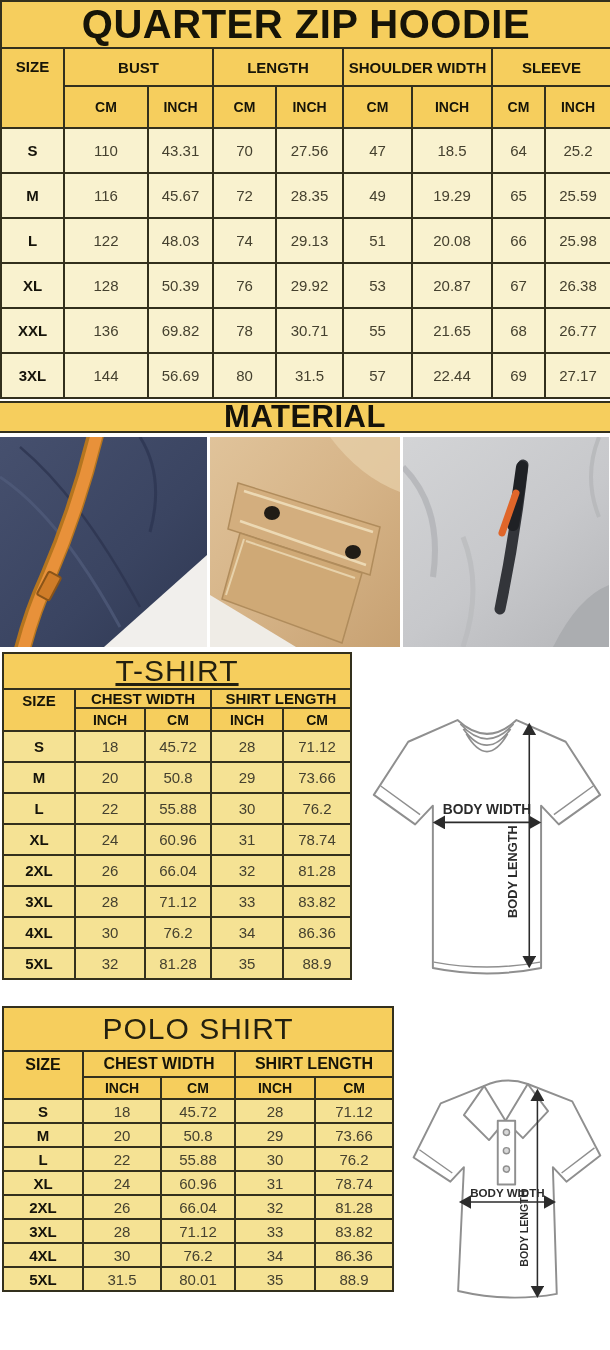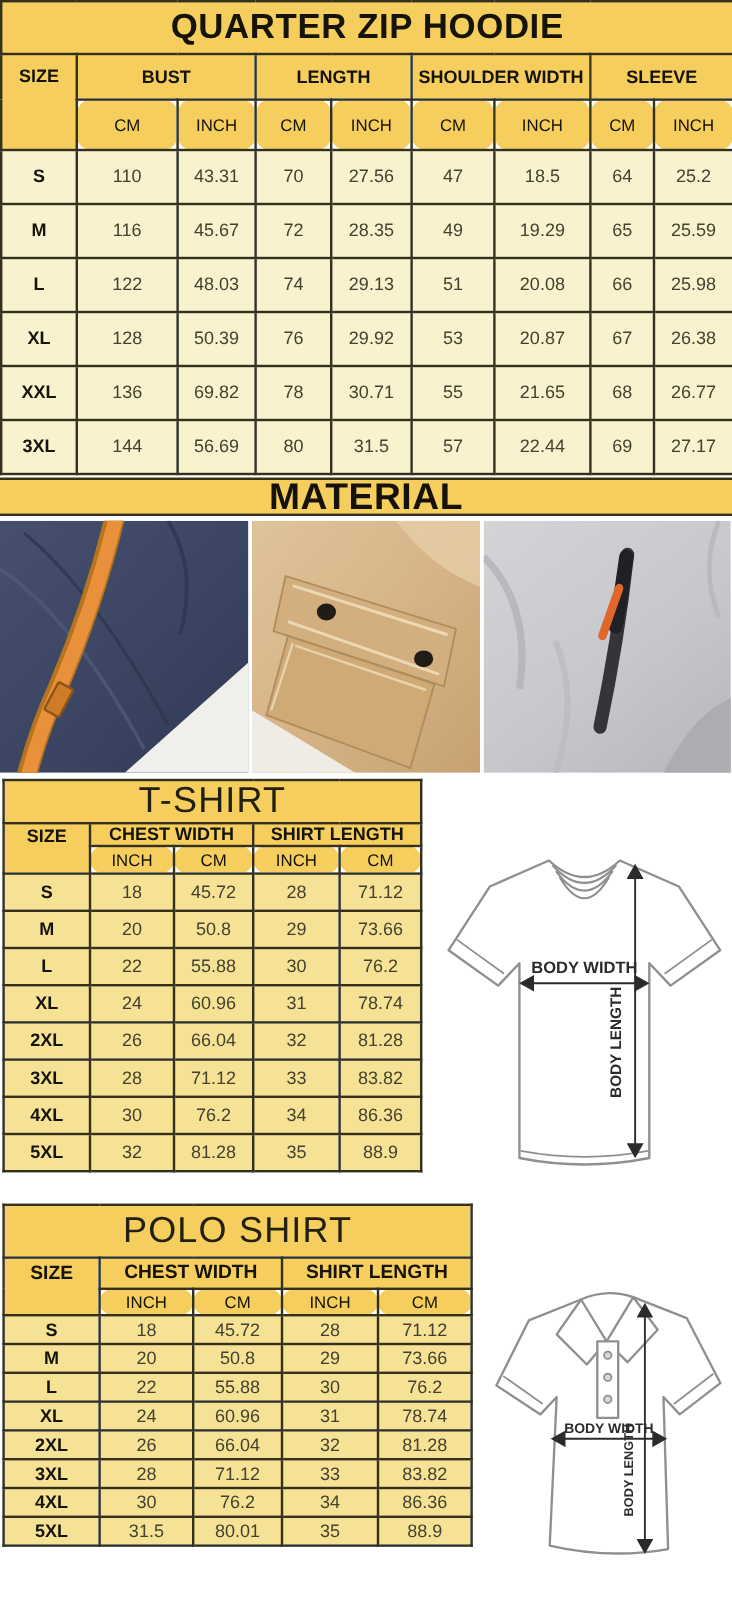--- a/index.html
+++ b/index.html
@@ -16,24 +16,24 @@
   .page{width:610px;height:1350px;overflow:hidden;background:#ffffff;}
 
   table.tbl{border-collapse:collapse;table-layout:fixed;}
   table.tbl td{border:2px solid var(--border);text-align:center;vertical-align:middle;overflow:hidden;white-space:nowrap;}
 
   
   .cell-gold{background:var(--gold);}
   .cell-cream{background:var(--cream);}
   .cell-ly{background:var(--lightyellow);}
 
-  .big-title{font-size:29px;font-weight:bold;letter-spacing:.5px;color:var(--headtext);}
+  .big-title{font-size:40px;font-weight:bold;letter-spacing:.5px;color:var(--headtext);}
   .light-title{font-size:30px;font-weight:normal;letter-spacing:1px;color:#23200f;}
   .ghead{font-size:15px;font-weight:bold;color:var(--headtext);}
-  .unit{font-size:14px;font-weight:normal;color:var(--headtext);border-radius:12px;}
+  .unit{font-size:14px;font-weight:bold;color:var(--headtext);}
   .size-lbl{font-size:15px;font-weight:bold;color:#15130a;}
   .num{font-size:15px;font-weight:normal;color:var(--numtext);}
 
   
   .hoodie{width:610px;}
   .hoodie tr.title-row td{height:44px;}
   .hoodie tr.group-row td{height:38px;}
   .hoodie tr.unit-row td{height:42px;}
   .hoodie tbody tr td{height:45px;}
   .hoodie td.vtop{vertical-align:top;padding-top:9px;}
@@ -45,21 +45,21 @@
   .material-band span{font-size:31px;font-weight:bold;color:#14120a;letter-spacing:.5px;}
   .photos{margin-top:4px;display:flex;gap:3px;height:210px;}
   .photos svg{display:block;height:210px;}
 
   
   .section{display:flex;align-items:flex-start;}
   .tshirt-section{margin-top:5px;}
   .polo-section{margin-top:16px;}
 
   .tshirt{width:348px;margin-left:2px;}
-  .tshirt tr.title-row td{height:32px;}
+  .tshirt tr.title-row td{height:32px;text-decoration:underline;}
   .tshirt tr.group-row td{height:17px;font-size:15px;}
   .tshirt tr.unit-row td{height:23px;}
   .tshirt tbody tr td{height:31px;}
   .tshirt td.vtop{vertical-align:top;padding-top:2px;}
 
   .polo{width:390px;margin-left:2px;}
   .polo tr.title-row td{height:44px;margin-left:32px;}
   .polo tr.group-row td{height:26px;font-size:16px;}
   .polo tr.unit-row td{height:22px;}
   .polo tbody tr td{height:24px;}

